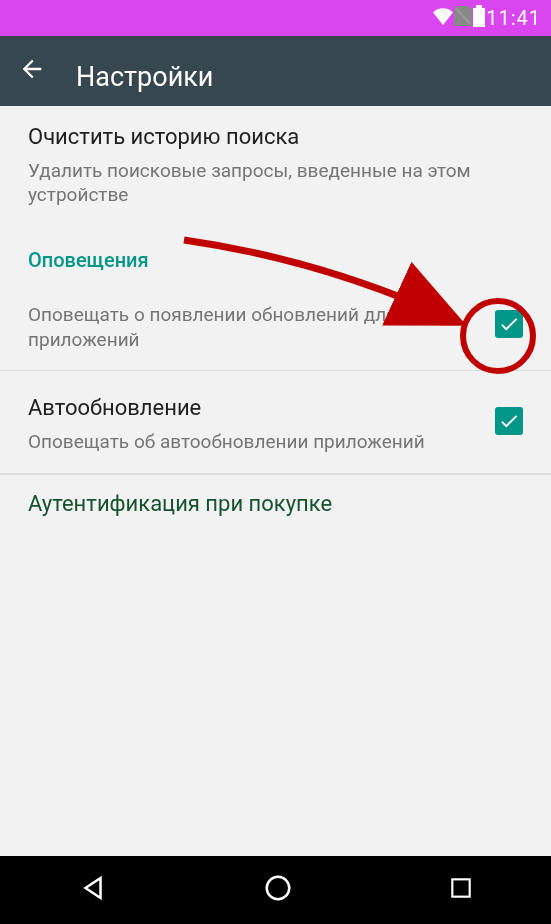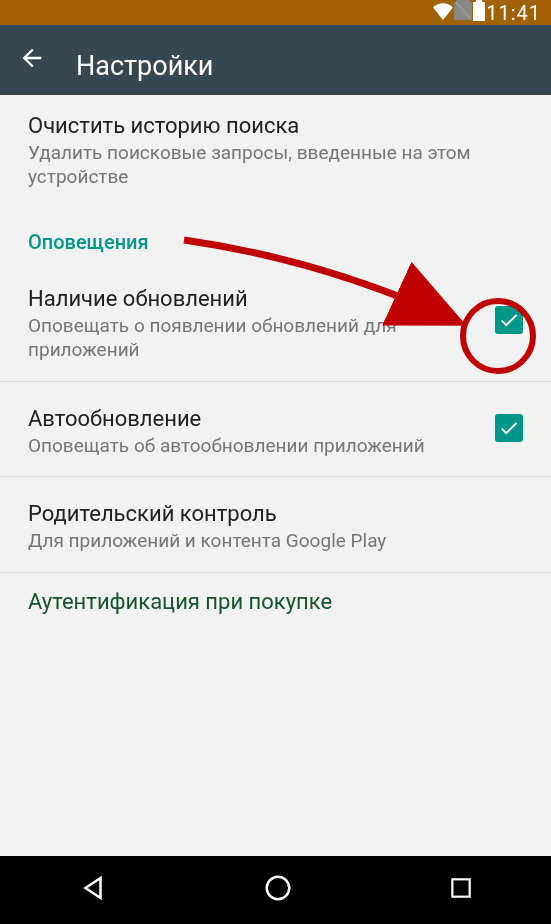--- a/index.html
+++ b/index.html
@@ -5,22 +5,22 @@
     * { margin: 0; padding: 0; box-sizing: border-box; }
     body {
       width: 551px;
       height: 924px;
       font-family: Roboto, Arial, sans-serif;
       background: #f2f2f2;
       overflow: hidden;
       position: relative;
     }
     .status-bar {
-      height: 25px;
-      background: #a16207;
+      height: 36px;
+      background: #d946ef;
       display: flex;
       align-items: center;
       justify-content: flex-end;
       padding: 0 10px;
       color: #fff;
       font-size: 20px;
     }
     .status-bar .time { font-weight: 400; letter-spacing: 1px; }
     .app-bar {
       height: 70px;
@@ -39,21 +39,21 @@
     }
     .item {
       padding: 16px 28px 18px 28px;
       background: #f2f2f2;
       display: flex;
       align-items: center;
       gap: 12px;
     }
     .item .text { flex: 1; }
     .item .primary { font-size: 22px; color: #212121; line-height: 1.3; margin-top: 7px; }
-    .item .secondary { font-size: 19px; color: #757575; line-height: 1.3; margin-top: 0; }
+    .item .secondary { font-size: 19px; color: #757575; line-height: 1.3; margin-top: 7px; }
     .section-header {
       padding: 22px 28px 8px 28px;
       font-size: 20px;
       font-weight: 500;
       color: #009688;
     }
     .divider {
       height: 1px;
       background: #dcdcdc;
       margin: 0;
@@ -142,21 +142,20 @@
     <div class="text">
       <div class="primary">Очистить историю поиска</div>
       <div class="secondary">Удалить поисковые запросы, введенные на этом устройстве</div>
     </div>
   </div>
 
   <div class="section-header">Оповещения</div>
 
   <div class="item">
     <div class="text">
-      <div class="primary">Наличие обновлений</div>
       <div class="secondary">Оповещать о появлении обновлений для приложений</div>
     </div>
     <div class="checkbox">
       <svg viewBox="0 0 24 24">
           <path fill="#fff" d="M9 16.2 4.8 12l-1.4 1.4L9 19 21 7l-1.4-1.4z"></path>
         </svg>
     </div>
   </div>
 
   <div class="divider"></div>
@@ -170,26 +169,20 @@
       <svg viewBox="0 0 24 24">
           <path fill="#fff" d="M9 16.2 4.8 12l-1.4 1.4L9 19 21 7l-1.4-1.4z"></path>
         </svg>
     </div>
   </div>
 
 
 
   <div class="divider"></div>
 
-  <div class="item">
-    <div class="text">
-      <div class="primary">Родительский контроль</div>
-      <div class="secondary">Для приложений и контента Google Play</div>
-    </div>
-  </div>
 
   <div class="divider"></div>
 
   <div class="cutoff-item">
     <div class="primary">Аутентификация при покупке</div>
   </div>
 
 </div>
 
 <div class="nav-bar">

